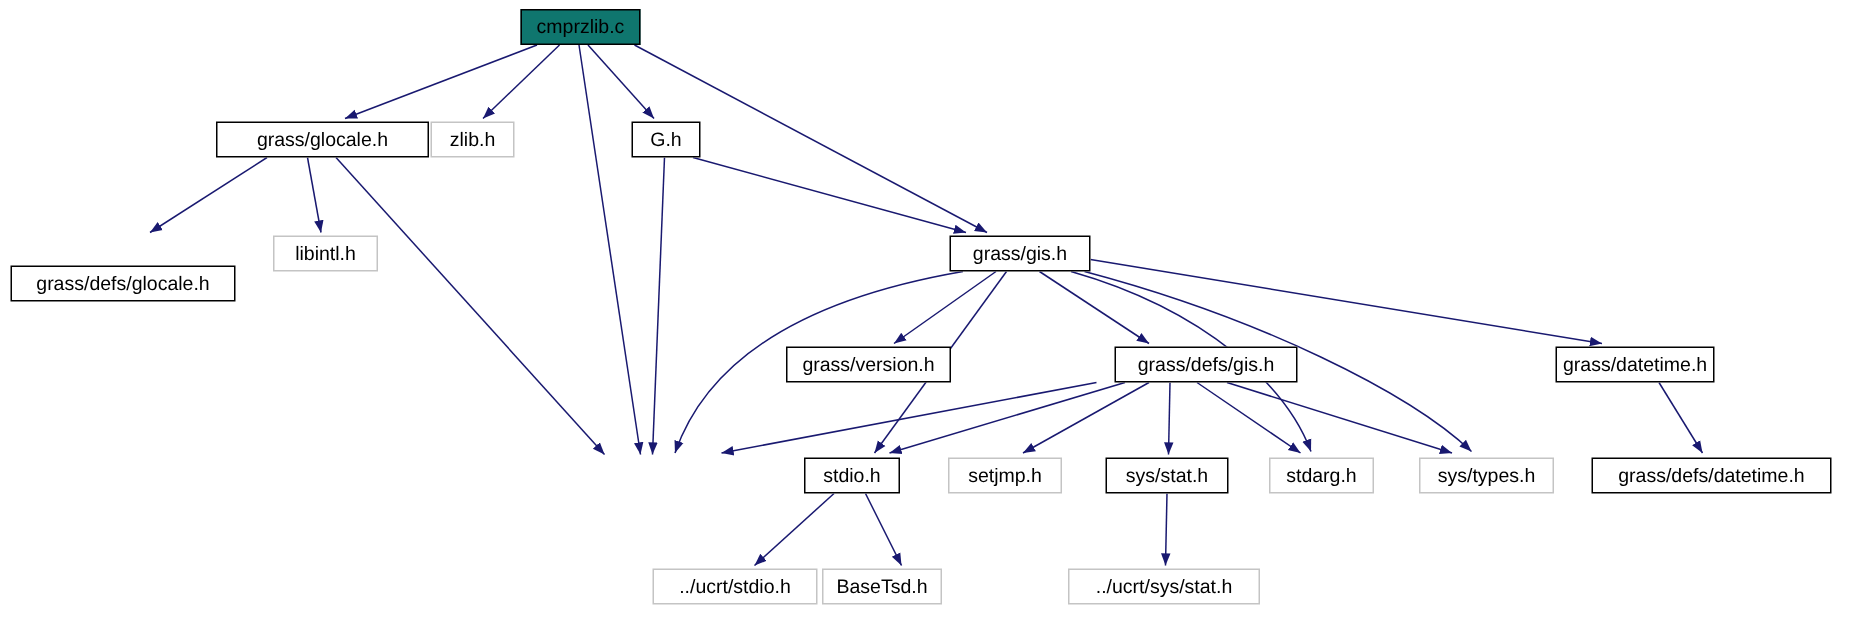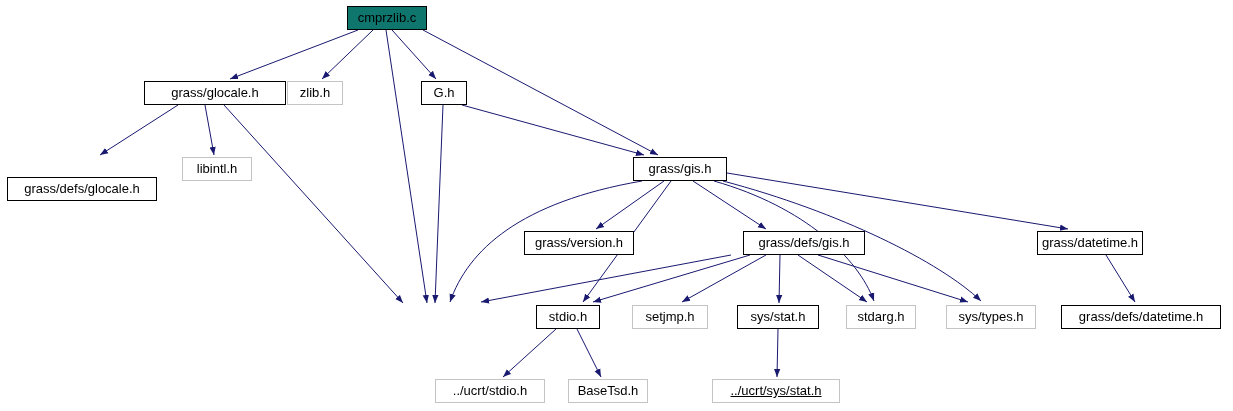--- a/index.html
+++ b/index.html
@@ -111,16 +111,16 @@
   <div class="node" style="left:1037px;top:231px; width:106px;">grass/datetime.h</div>
 
   <div class="node" style="left:536px; top:305px; width:64px;">stdio.h</div>
   <div class="node external" style="left:632px; top:305px; width:76px;">setjmp.h</div>
   <div class="node" style="left:737px; top:305px; width:82px;">sys/stat.h</div>
   <div class="node external" style="left:846px; top:305px; width:70px;">stdarg.h</div>
   <div class="node external" style="left:946px; top:305px; width:90px;">sys/types.h</div>
   <div class="node external" style="left:435px; top:379px; width:110px;">../ucrt/stdio.h</div>
 
   <div class="node" style="left:1061px;top:305px; width:160px;">grass/defs/datetime.h</div>
-  <div class="node external" style="left:568px; top:379px; width:80px;">BaseTsd.h</div>
-  <div class="node external" style="left:712px; top:379px; width:128px;text-decoration:underline;">../ucrt/sys/stat.h</div>
+  <div class="node external" style="left:548px; top:379px; width:80px;">BaseTsd.h</div>
+  <div class="node external" style="left:712px; top:379px; width:128px;">../ucrt/sys/stat.h</div>
 
 </div>
 
 </body></html>

